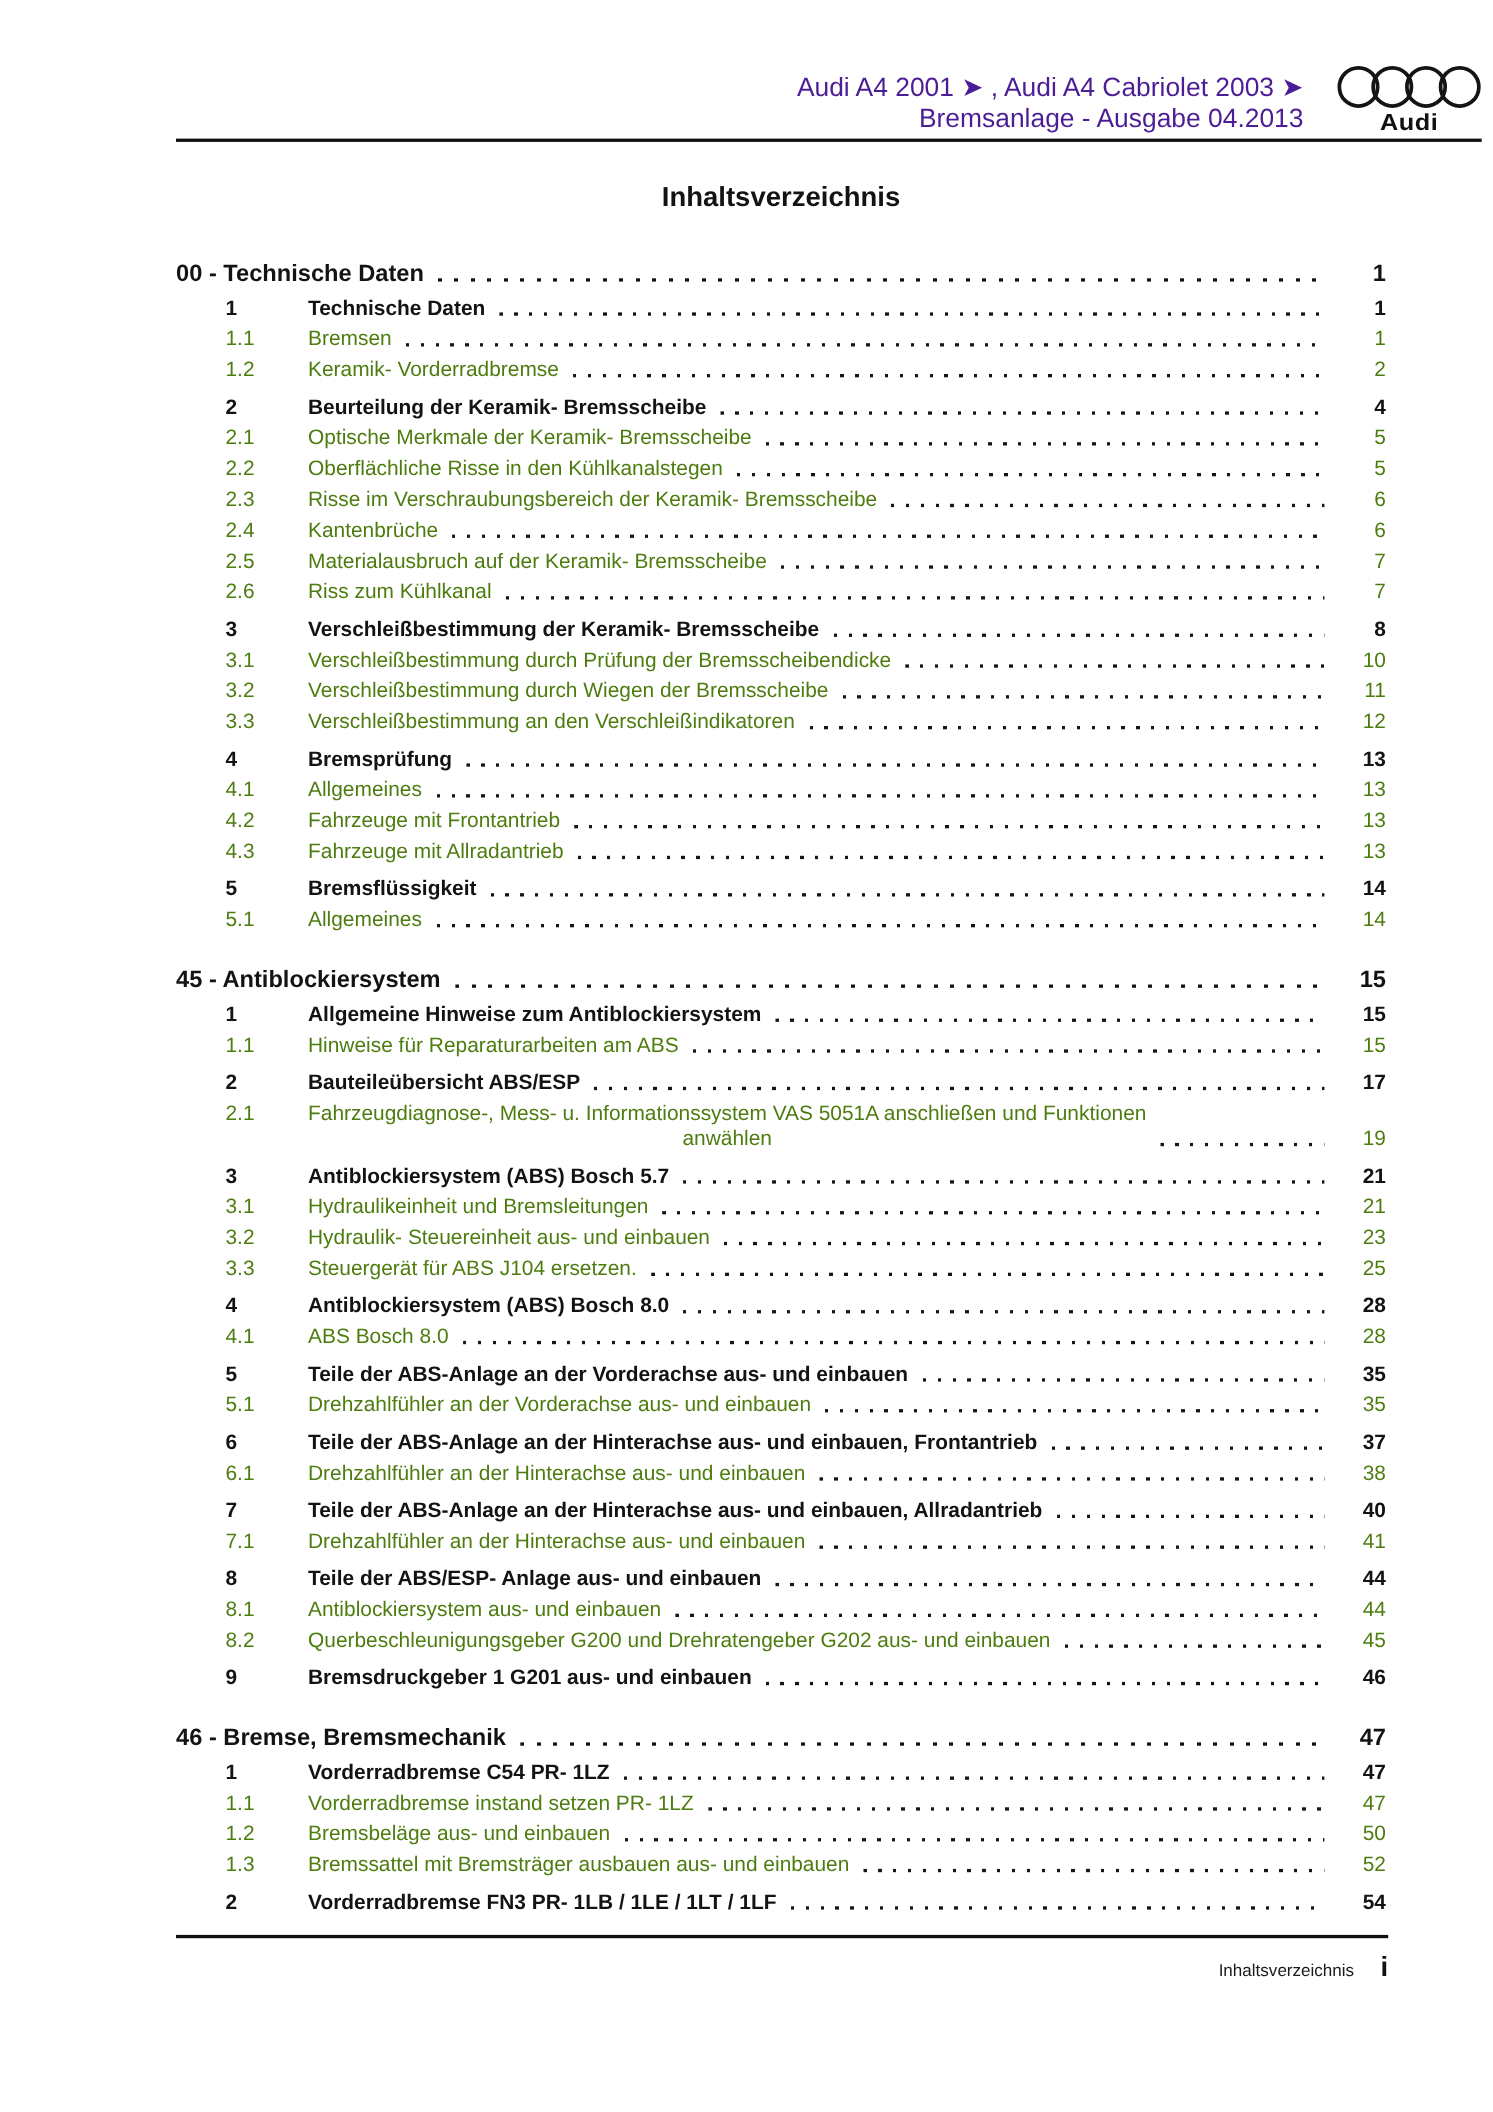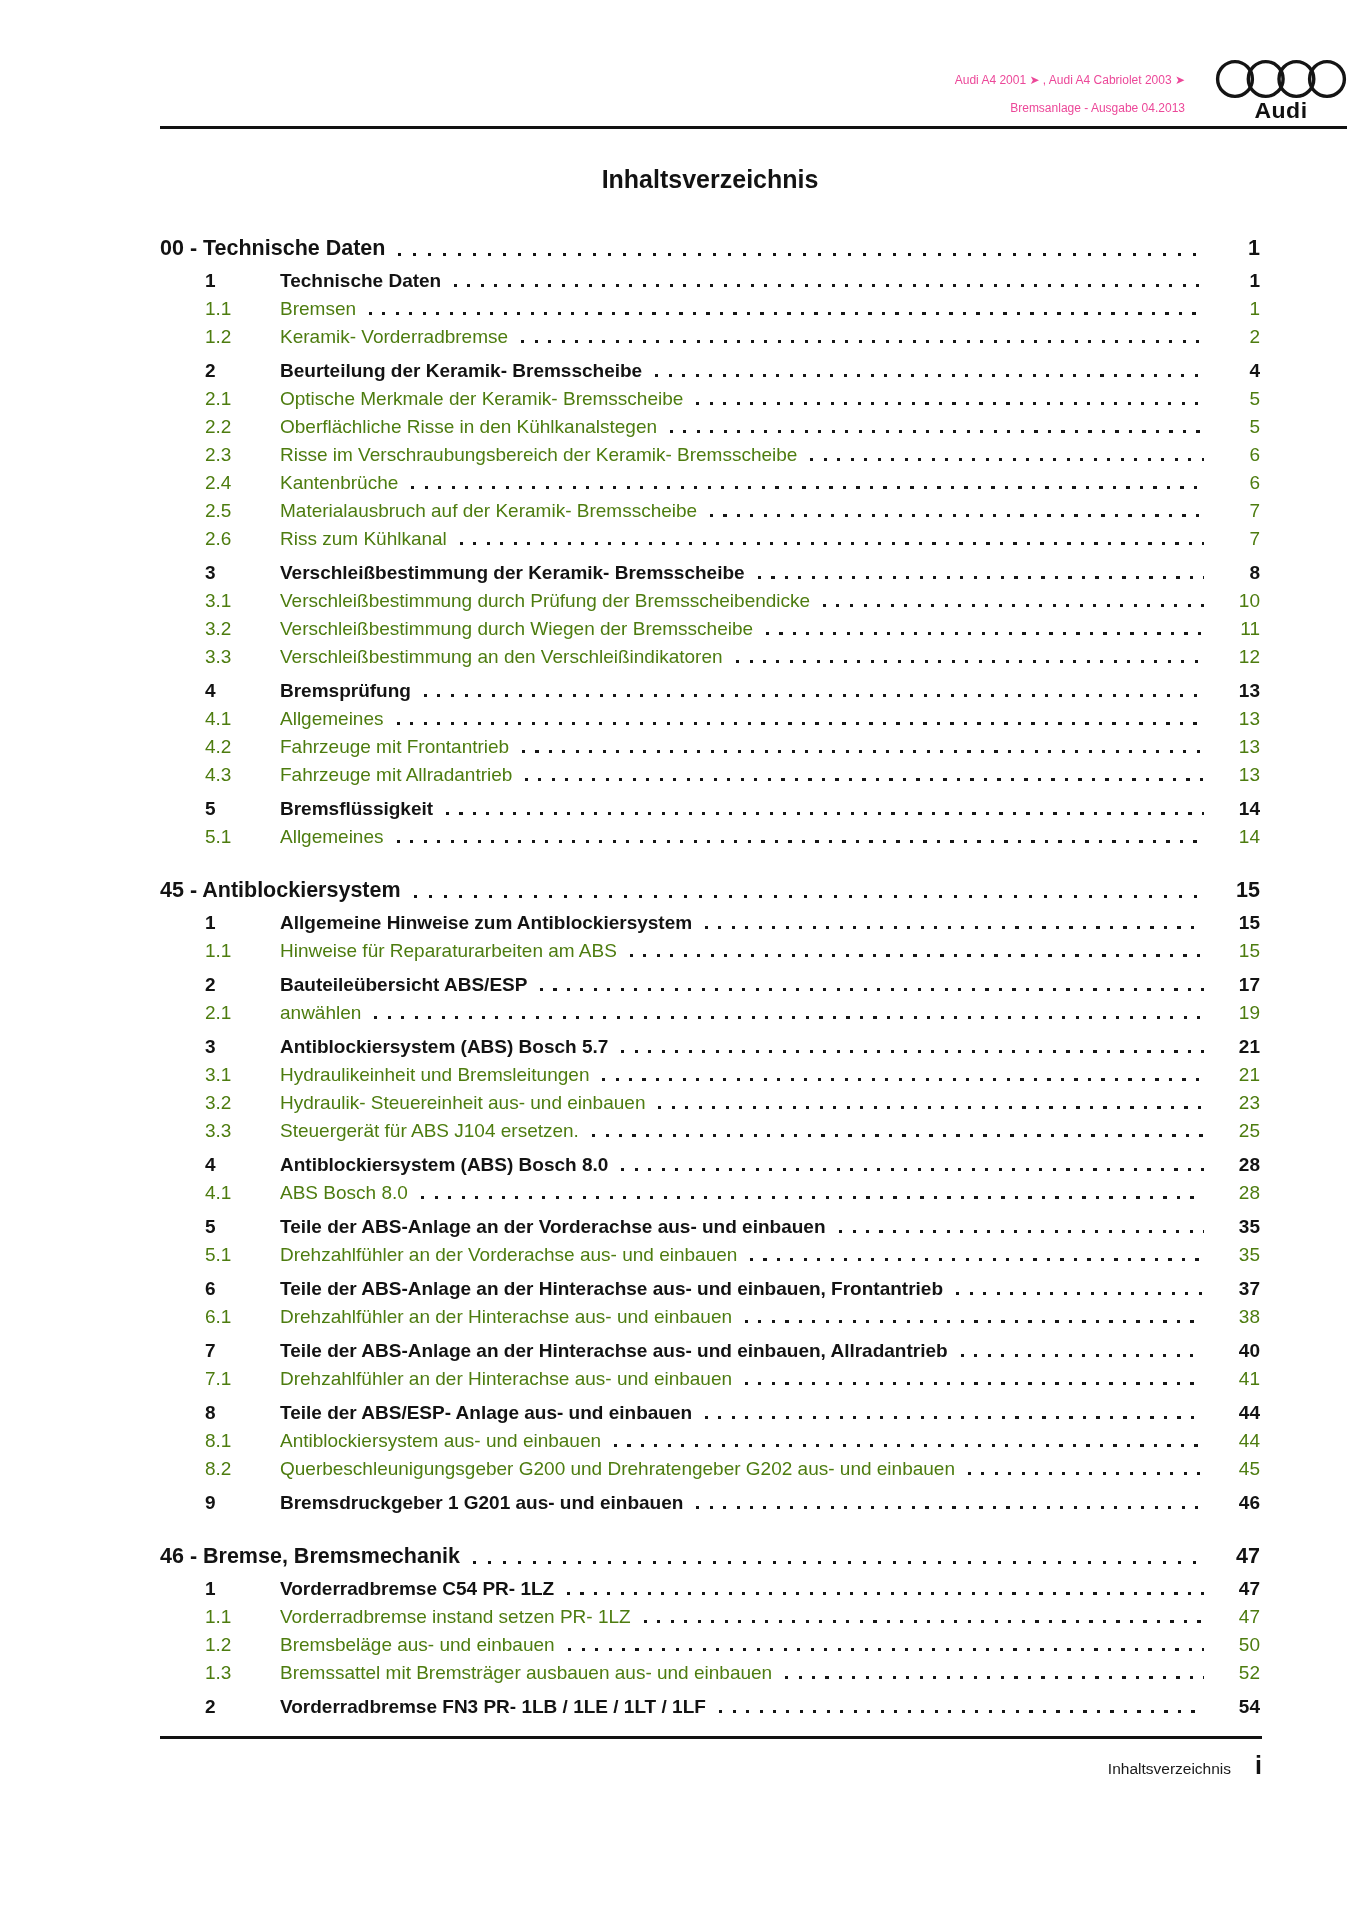--- a/index.html
+++ b/index.html
@@ -10,21 +10,21 @@
     -webkit-font-smoothing: antialiased;
   }
   .page { padding-left: 160px; padding-top: 58px; }
 
   
   .hdr {
     width: 1187px;
     display: flex; justify-content: flex-end; align-items: flex-end; gap: 30px;
     border-bottom: 3px solid #111; padding-bottom: 4px;
   }
-  .hdr-text { text-align: right; font-size: 12px; line-height: 28px; color: #ec4899; }
+  .hdr-text { text-align: right; font-size: 24px; line-height: 28px; color: #4c1d95; }
   .logo { width: 132px; display: flex; flex-direction: column; align-items: center; }
   .logo svg { display: block; }
   .brand { font-weight: bold; font-size: 23px; line-height: 22px; letter-spacing: 0.5px; transform: scaleY(0.92); }
 
   
   h1.doc-title {
     width: 1100px; text-align: center;
     font-size: 25px; font-weight: bold; margin: 36px 0 40px 0; color: #131313;
   }
 
@@ -268,21 +268,21 @@
           <div class="group">
   <div class="row head">
     <span class="num">2</span>
     <span class="ttl"><span class="t1">Bauteileübersicht ABS/ESP</span></span>
     <span class="dots"></span>
     <span class="pg">17</span>
   </div>
 
   <div class="row">
     <span class="num">2.1</span>
-    <span class="ttl"><span class="t2">anwählen</span></span>
+    <span class="ttl"><span class="t1">Fahrzeugdiagnose-, Mess- u. Informationssystem VAS 5051A anschließen und Funktionen</span><span class="t2">anwählen</span></span>
     <span class="dots"></span>
     <span class="pg">19</span>
   </div>
 </div>
           <div class="group">
   <div class="row head">
     <span class="num">3</span>
     <span class="ttl"><span class="t1">Antiblockiersystem (ABS) Bosch 5.7</span></span>
     <span class="dots"></span>
     <span class="pg">21</span>

